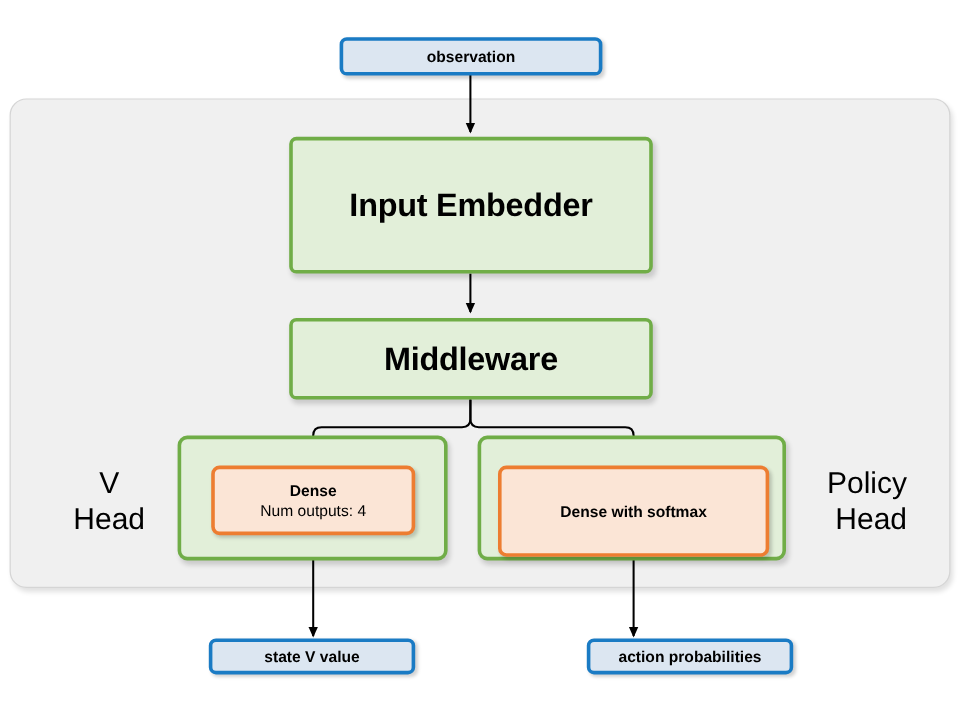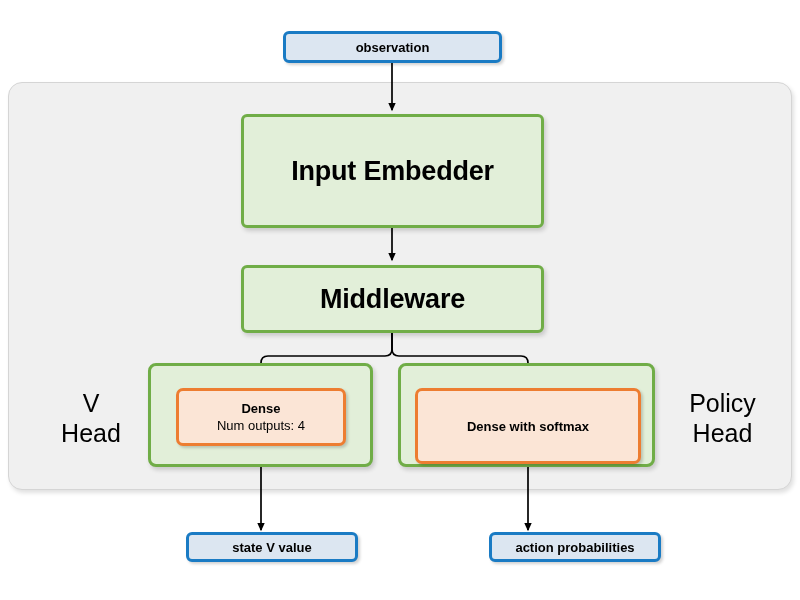--- a/index.html
+++ b/index.html
@@ -156,26 +156,26 @@
     <span class="dense-title">Dense</span>
     <span class="dense-sub">Num outputs: 4</span>
   </div>
 
   <div class="node head-wrap" style="left:398px; top:363px; width:257px; height:104px;"></div>
 
   <div class="node dense-box" style="left:415px; top:388px; width:226px; height:76px;">
     <span class="dense-title">Dense with softmax</span>
   </div>
 
-  <div class="node" style="left:660px; top:383px; width:125px; height:70px;">
+  <div class="node" style="left:660px; top:383px; width:125px; height:70px;text-align:right;">
     <span class="head-caption">Policy
 Head</span>
   </div>
 
-  <div class="node io-box" style="left:174px; top:532px; width:172px; height:30px;margin-left:12px;">
+  <div class="node io-box" style="left:174px; top:532px; width:172px; height:30px;">
     <span>state V value</span>
   </div>
 
   <div class="node io-box" style="left:441px; top:532px; width:172px; height:30px;margin-left:48px;">
     <span>action probabilities</span>
   </div>
 
 </div>
 
 </body></html>

